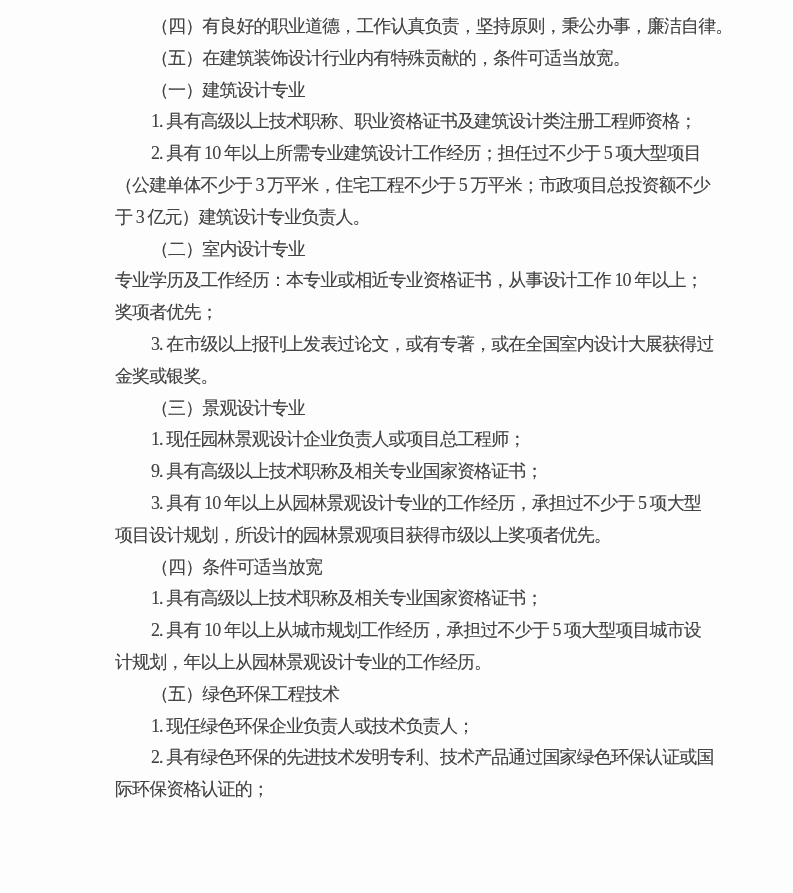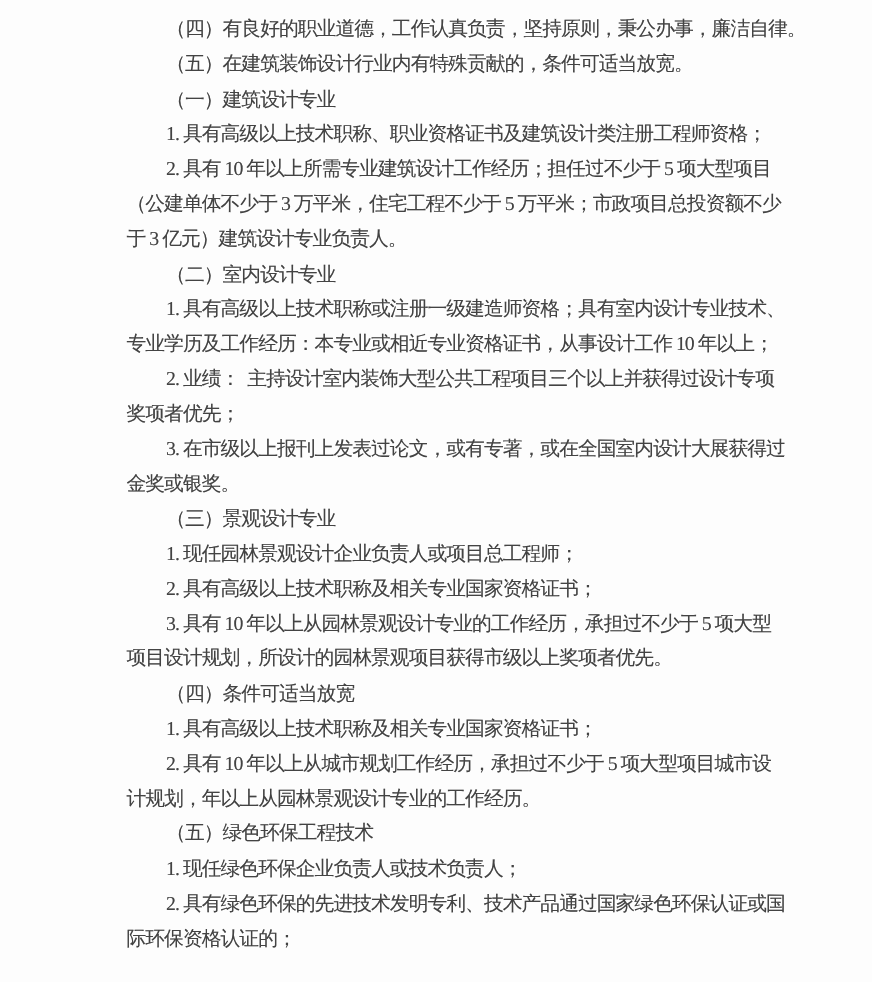--- a/index.html
+++ b/index.html
@@ -50,29 +50,27 @@
 <div class="page">
   <div class="textblock">
     <p class="line ind2">（四）有良好的职业道德，工作认真负责，坚持原则，秉公办事，廉洁自律。</p>
     <p class="line ind2">（五）在建筑装饰设计行业内有特殊贡献的，条件可适当放宽。</p>
     <p class="line ind2">（一）建筑设计专业</p>
     <p class="line ind2">1. 具有高级以上技术职称、职业资格证书及建筑设计类注册工程师资格；</p>
     <p class="line ind2">2. 具有 10 年以上所需专业建筑设计工作经历；担任过不少于 5 项大型项目</p>
     <p class="line ind0">（公建单体不少于 3 万平米，住宅工程不少于 5 万平米；市政项目总投资额不少</p>
     <p class="line ind0">于 3 亿元）建筑设计专业负责人。</p>
     <p class="line ind2">（二）室内设计专业</p>
-    <p class="line ind2">1. 具有高级以上技术职称或注册一级建造师资格；具有室内设计专业技术、</p>
     <p class="line ind0">专业学历及工作经历：本专业或相近专业资格证书，从事设计工作 10 年以上；</p>
-    <p class="line ind2">2. 业绩：  主持设计室内装饰大型公共工程项目三个以上并获得过设计专项</p>
     <p class="line ind0">奖项者优先；</p>
     <p class="line ind2">3. 在市级以上报刊上发表过论文，或有专著，或在全国室内设计大展获得过</p>
     <p class="line ind0">金奖或银奖。</p>
     <p class="line ind2">（三）景观设计专业</p>
     <p class="line ind2">1. 现任园林景观设计企业负责人或项目总工程师；</p>
-    <p class="line ind2">2. 具有高级以上技术职称及相关专业国家资格证书；</p>
+    <p class="line ind2">9. 具有高级以上技术职称及相关专业国家资格证书；</p>
     <p class="line ind2">3. 具有 10 年以上从园林景观设计专业的工作经历，承担过不少于 5 项大型</p>
     <p class="line ind0">项目设计规划，所设计的园林景观项目获得市级以上奖项者优先。</p>
     <p class="line ind2">（四）条件可适当放宽</p>
     <p class="line ind2">1. 具有高级以上技术职称及相关专业国家资格证书；</p>
     <p class="line ind2">2. 具有 10 年以上从城市规划工作经历，承担过不少于 5 项大型项目城市设</p>
     <p class="line ind0">计规划，年以上从园林景观设计专业的工作经历。</p>
     <p class="line ind2">（五）绿色环保工程技术</p>
     <p class="line ind2">1. 现任绿色环保企业负责人或技术负责人；</p>
     <p class="line ind2">2. 具有绿色环保的先进技术发明专利、技术产品通过国家绿色环保认证或国</p>
     <p class="line ind0">际环保资格认证的；</p>

